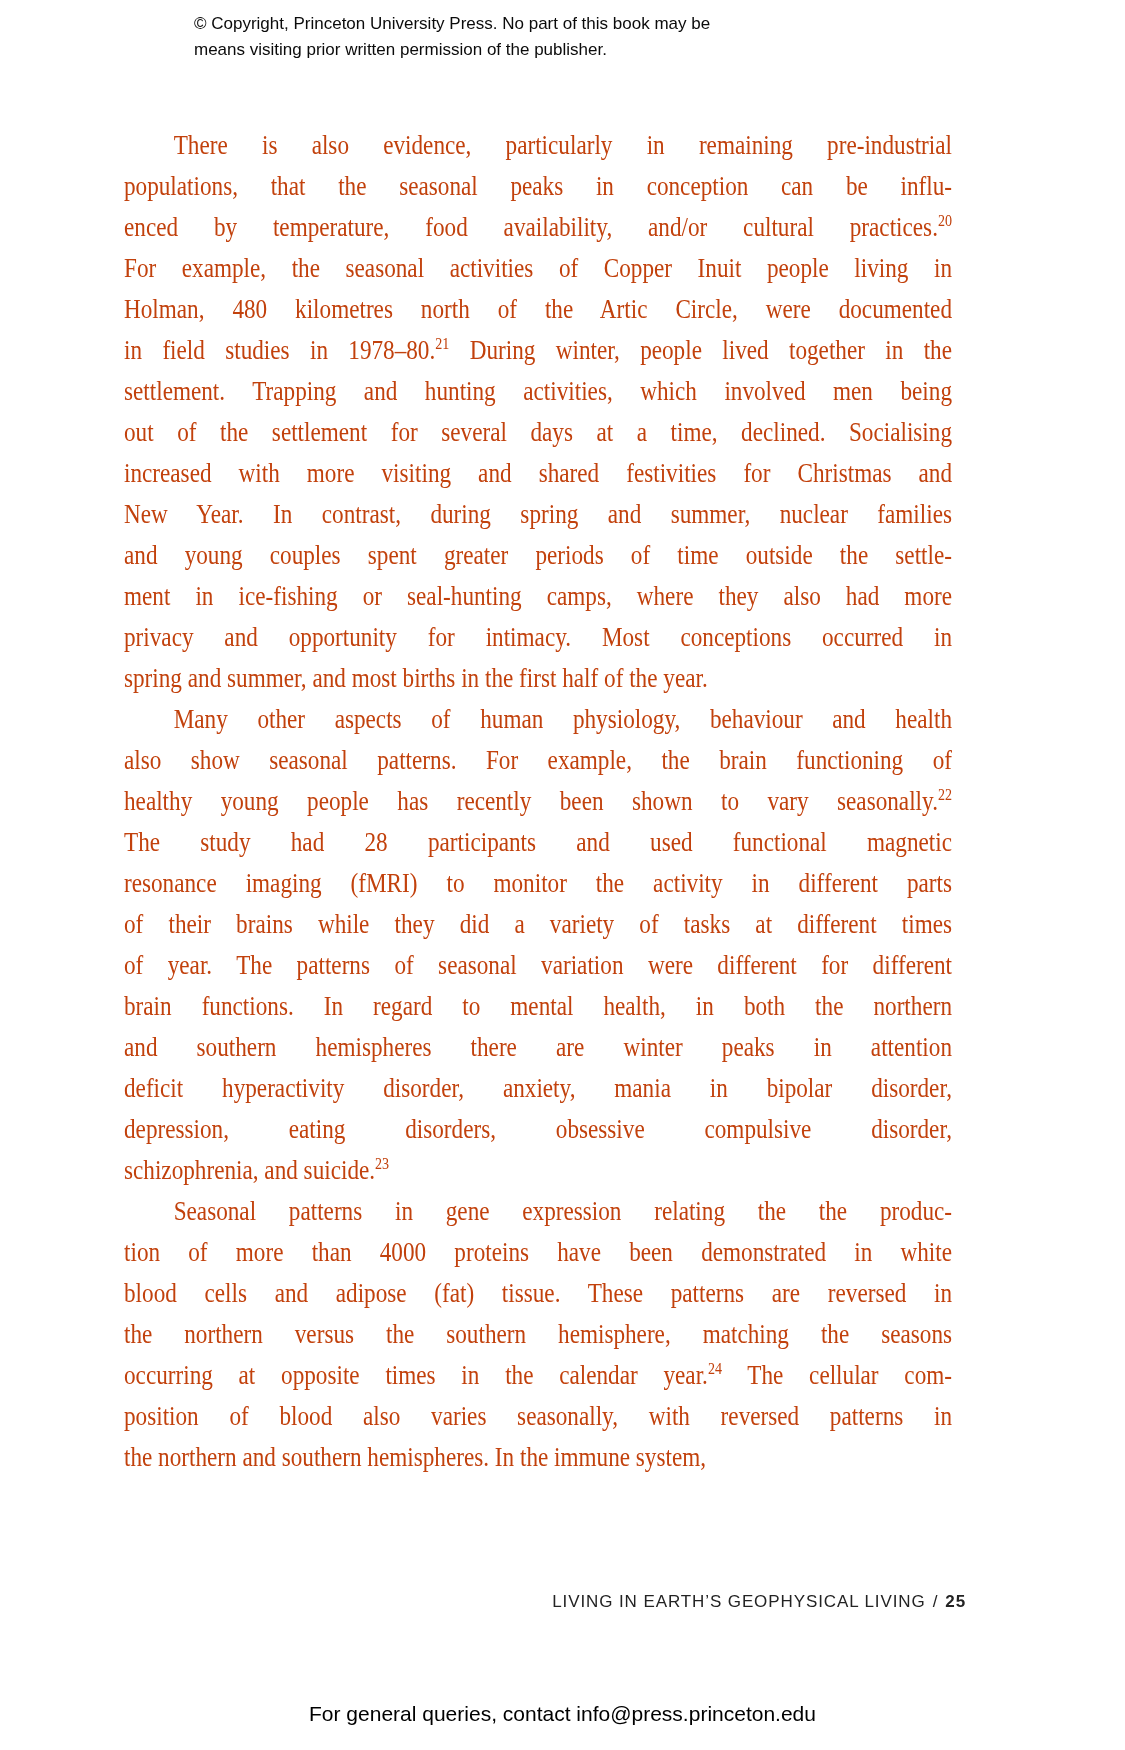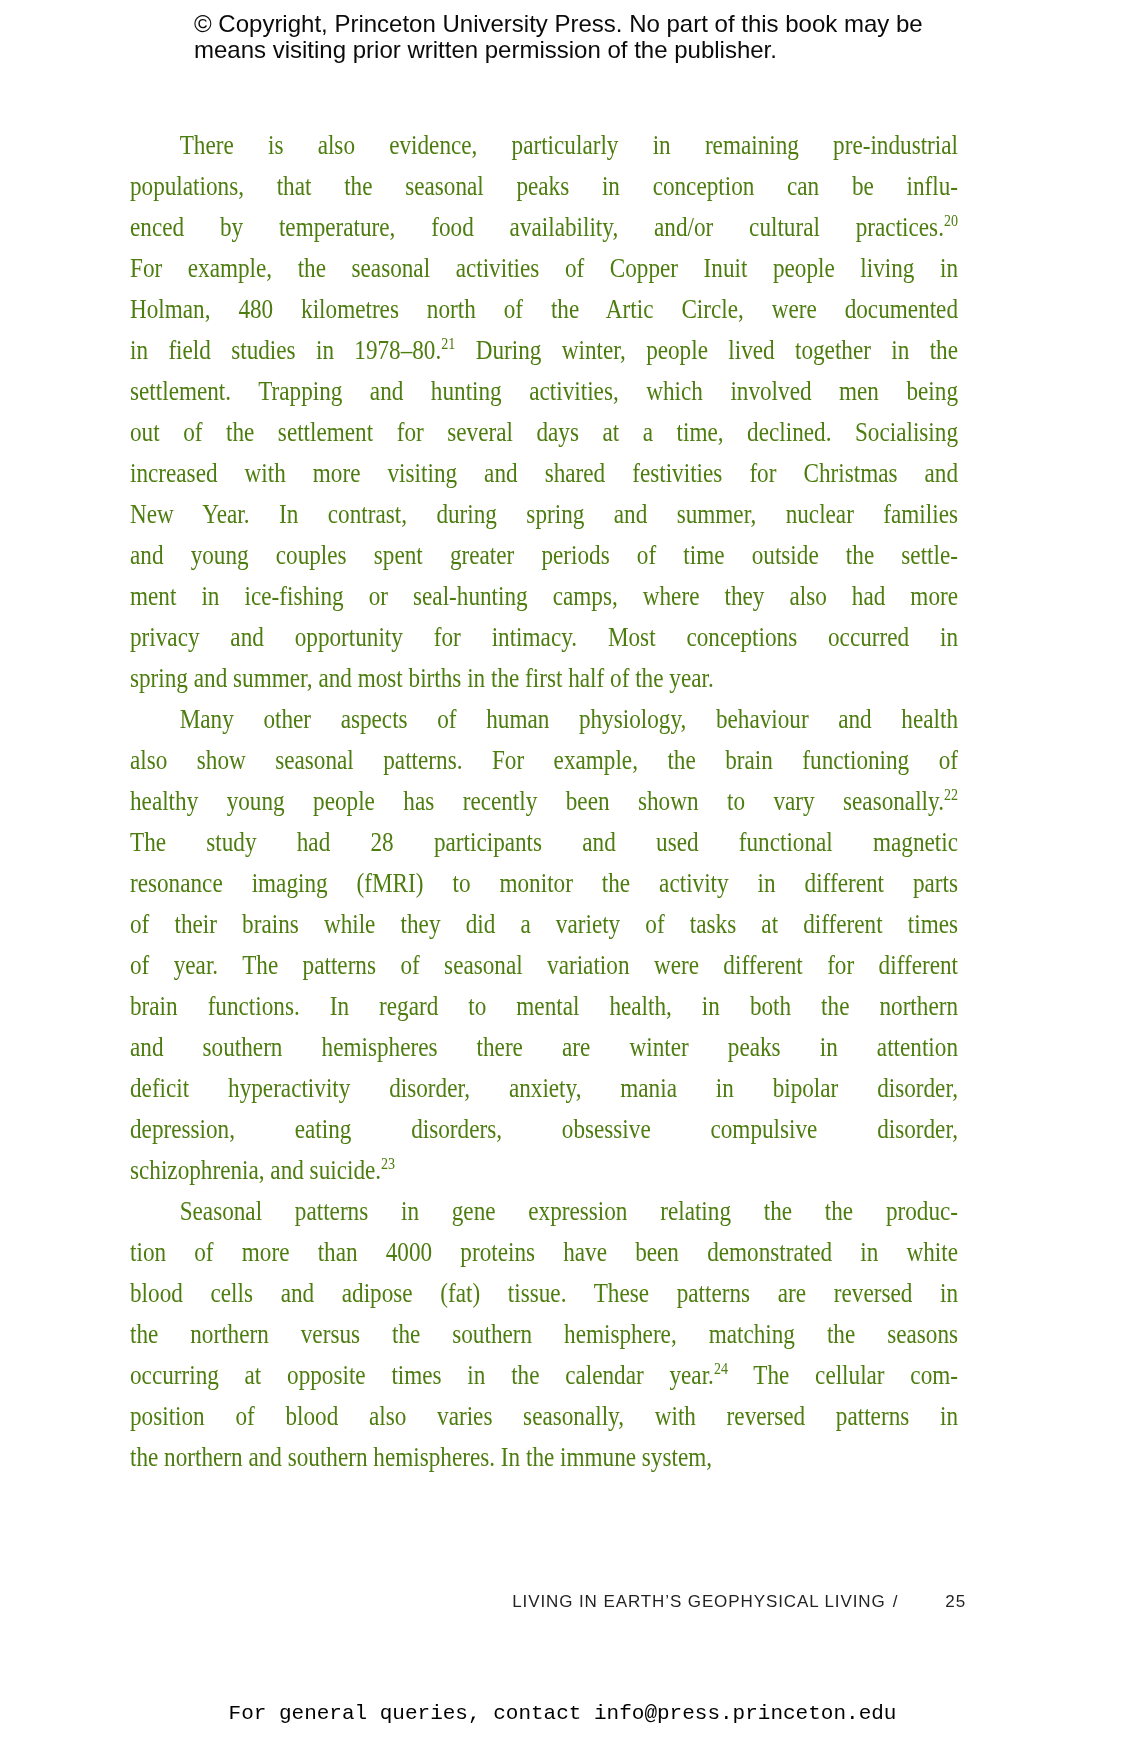--- a/index.html
+++ b/index.html
@@ -9,30 +9,30 @@
     height: 1750px;
     background: #ffffff;
     overflow: hidden;
     font-family: "Liberation Serif", serif;
   }
   .copyright {
     position: absolute;
     left: 194px;
     top: 11px;
     font-family: "Liberation Sans", sans-serif;
-    font-size: 24px;
+    font-size: 17px;
     line-height: 26px;
     color: #0b0b0b;
   }
   .body-text {
     position: absolute;
-    left: 130px;
+    left: 124px;
     top: 124px;
     width: 828px;
-    color: #4d7c0f;
+    color: #c2410c;
   }
   .line {
     width: 1000px;               
     transform: scaleX(0.828);    
     transform-origin: 0 0;
     font-size: 28px;
     line-height: 41px;
     height: 41px;
     text-align: justify;
     text-align-last: justify;
@@ -48,28 +48,28 @@
     position: absolute;
     right: 159px;
     top: 1592px;
     font-family: "Liberation Sans", sans-serif;
     font-size: 17px;
     letter-spacing: 0.9px;
     color: #232323;
     white-space: nowrap;
   }
   .running-foot .sep { margin: 0 7px; }
-  .running-foot .page-num { font-weight: normal; margin-left: 40px; }
+  .running-foot .page-num { font-weight: bold; }
   .contact-line {
     position: absolute;
     left: 0;
     right: 0;
     top: 1702px;
     text-align: center;
-    font-family: Liberation Mono, monospace;
+    font-family: Liberation Sans, sans-serif;
     font-size: 21px;
     color: #000000;
   }
 </style>
 </head>
 <body>
 
 <div class="page">
 
   <div class="copyright">

